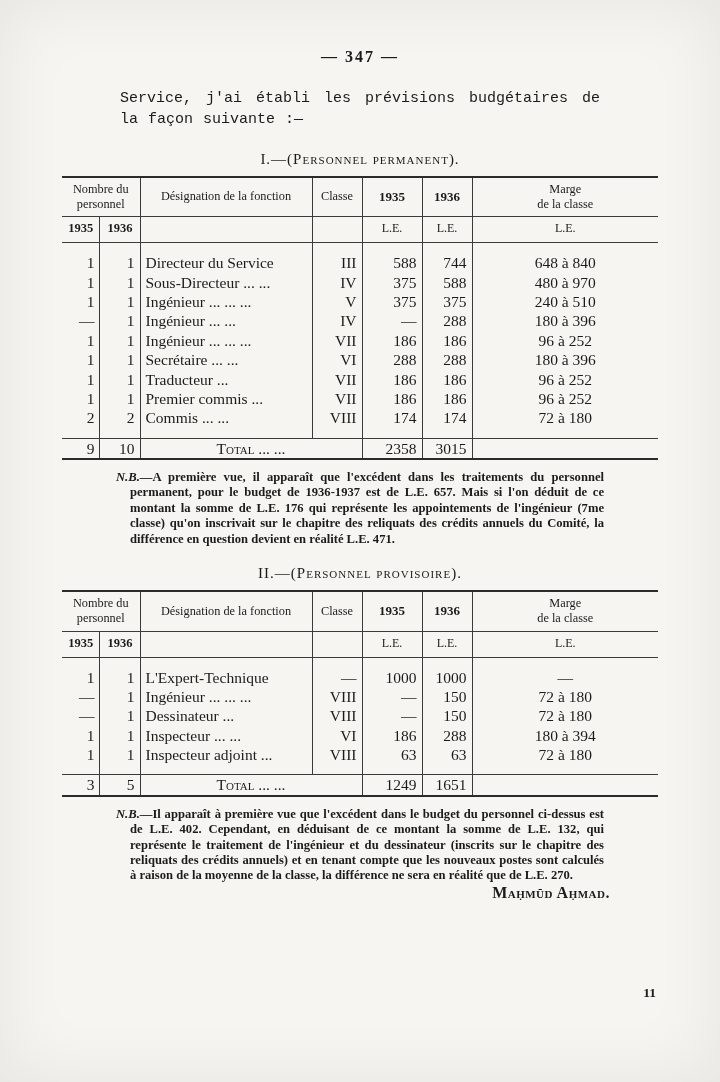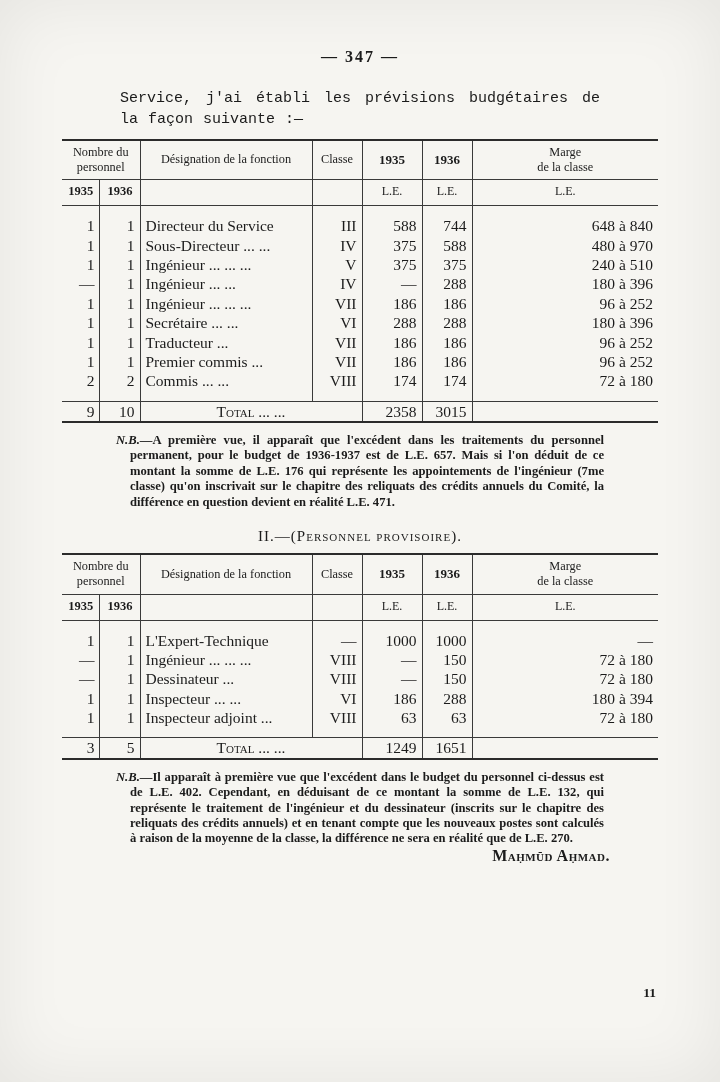--- a/index.html
+++ b/index.html
@@ -68,21 +68,21 @@
     text-align: center;
   }
   thead tr.hrow2 th.sub-y { font-weight: bold; font-size: 12.5px; }
   tbody td { font-size: 15.5px; line-height: 1.25; }
   tbody tr:first-child td { padding-top: 10px; }
   tbody tr:last-child td { padding-bottom: 10px; }
   .c-n35, .c-n36 { text-align: right; padding-right: 10px; }
   .c-des { text-align: left; padding-left: 8px; }
   .c-cls { text-align: right; padding-right: 8px; }
   .c-y35, .c-y36 { text-align: right; padding-right: 10px; }
-  .c-mar { text-align: right; }
+  .c-mar { text-align: center; }
   tfoot td {
     border-top: 1px solid #3a3a3a;
     font-size: 15.5px;
     line-height: 1.25;
     padding-top: 5px;
     padding-bottom: 5px;
   }
   .total-label { text-align: center; font-variant: small-caps; }
   .nb {
     width: 488px;
@@ -114,20 +114,21 @@
 </style>
 </head>
 <body>
 
 <div class="page">
 
   <div class="folio-top">— 347 —</div>
 
   <p class="intro">Service, j'ai établi les prévisions budgétaires de la façon suivante :—</p>
 
+  <div class="sec-title">I.—(Personnel permanent).</div>
 
   <table class="budget">
     <colgroup>
       <col style="width:38px">
         <col style="width:40px">
         <col style="width:172px">
       <col style="width:50px">
         <col style="width:60px">
         <col style="width:50px">
         <col style="width:186px">

